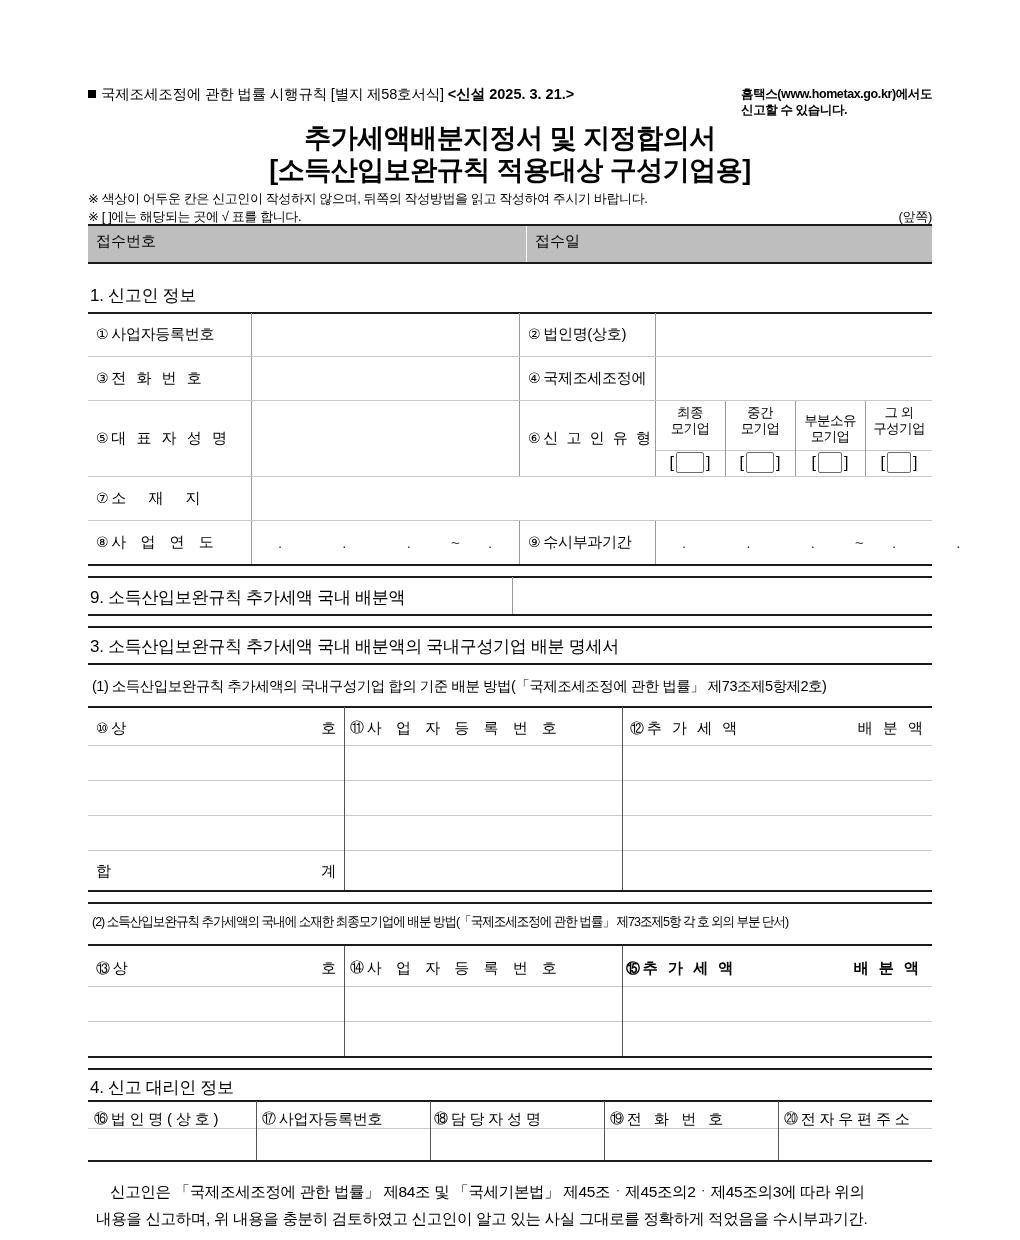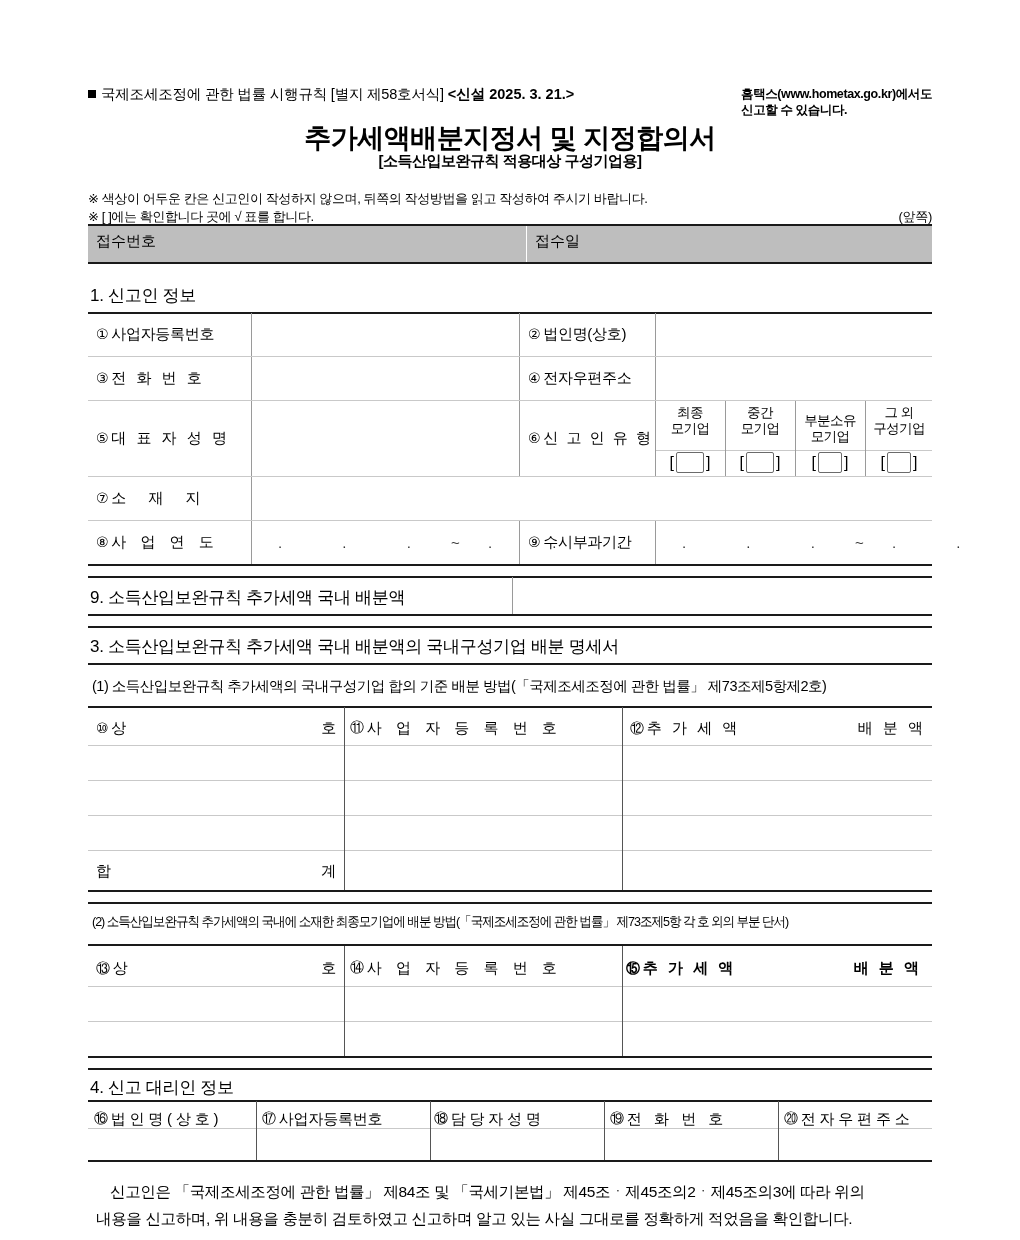--- a/index.html
+++ b/index.html
@@ -66,21 +66,21 @@
     text-align: center;
     font-size: 27px;
     font-weight: bold;
     letter-spacing: -0.5px;
   }
   .title-sub {
     position: absolute;
     left: 0; top: 152px;
     width: 1020px;
     text-align: center;
-    font-size: 15px;
+    font-size: 27px;
     font-weight: bold;
     letter-spacing: -0.5px;
   }
   
   .note1 {
     position: absolute;
     left: 88px; top: 190px;
     font-size: 13px;
     letter-spacing: -0.4px;
     white-space: nowrap;
@@ -244,21 +244,21 @@
     <div class="hometax">
       <div>홈택스(www.hometax.go.kr)에서도</div>
       <div>신고할 수 있습니다.</div>
     </div>
   </div>
 
   <div class="title-main">추가세액배분지정서 및 지정합의서</div>
   <div class="title-sub">[소득산입보완규칙 적용대상 구성기업용]</div>
 
   <div class="note1">※ 색상이 어두운 칸은 신고인이 작성하지 않으며, 뒤쪽의 작성방법을 읽고 작성하여 주시기 바랍니다.</div>
-  <div class="note2">※ [    ]에는 확인합니다 곳에 √ 표를 합니다.</div>
+  <div class="note2">※ [    ]에는 해당되는 곳에 √ 표를 합니다.</div>
   <div class="front-mark">(앞쪽)</div>
 
   <div class="rule rule-thick" style="left:88px; top:224px; width:844px;"></div>
   <div class="recv-band">
     <div class="cellA">
       <span>접수번호</span>
     </div>
     <div class="cellB">
       <span>접수일</span>
     </div>
@@ -282,21 +282,21 @@
   <div class="vline" style="left:519px; top:313px; height:43px;"></div>
   <div class="vline" style="left:655px; top:313px; height:43px;"></div>
   <div class="rule rule-light" style="left:88px; top:356px; width:844px;"></div>
 
   <div class="lbl" style="left:96px; top:356px; height:44px; width:150px;">
     <span class="circ">③</span>
       <span style="letter-spacing:3px;">전 화 번 호</span>
   </div>
   <div class="lbl" style="left:528px; top:356px; height:44px; width:160px;">
     <span class="circ">④</span>
-      <span>전자우편주소</span>
+      <span>국제조세조정에</span>
   </div>
   <div style="position:absolute; left:252px; top:356px; width:268px; height:44px;"></div>
   <div style="position:absolute; left:656px; top:356px; width:276px; height:44px;"></div>
   <div class="vline" style="left:251px; top:357px; height:43px;"></div>
   <div class="vline" style="left:519px; top:357px; height:43px;"></div>
   <div class="vline" style="left:655px; top:357px; height:43px;"></div>
   <div class="rule rule-light" style="left:88px; top:400px; width:844px;"></div>
 
   <div class="lbl" style="left:96px; top:400px; height:76px; width:150px;">
     <span class="circ">⑤</span>
@@ -506,16 +506,16 @@
   <div style="position:absolute; left:784px; top:1128px; width:148px; height:32px;"></div>
 
   <div class="vline vline-dark" style="left:256px; top:1101px; height:59px;"></div>
   <div class="vline vline-dark" style="left:430px; top:1101px; height:59px;"></div>
   <div class="vline vline-dark" style="left:604px; top:1101px; height:59px;"></div>
   <div class="vline vline-dark" style="left:778px; top:1101px; height:59px;"></div>
   <div class="rule rule-thick" style="left:88px; top:1160px; width:844px;"></div>
 
   <div class="footer-stmt">
     <span class="indent"></span><span>신고인은 「국제조세조정에 관한 법률」 제84조 및 「국세기본법」 제45조ㆍ제45조의2ㆍ제45조의3에 따라 위의</span><br>
-    <span>내용을 신고하며, 위 내용을 충분히 검토하였고 신고하며 알고 있는 사실 그대로를 정확하게 적었음을 확인합니다.</span>
+    <span>내용을 신고하며, 위 내용을 충분히 검토하였고 신고인이 알고 있는 사실 그대로를 정확하게 적었음을 수시부과기간.</span>
   </div>
 
 </div>
 
 </body></html>

